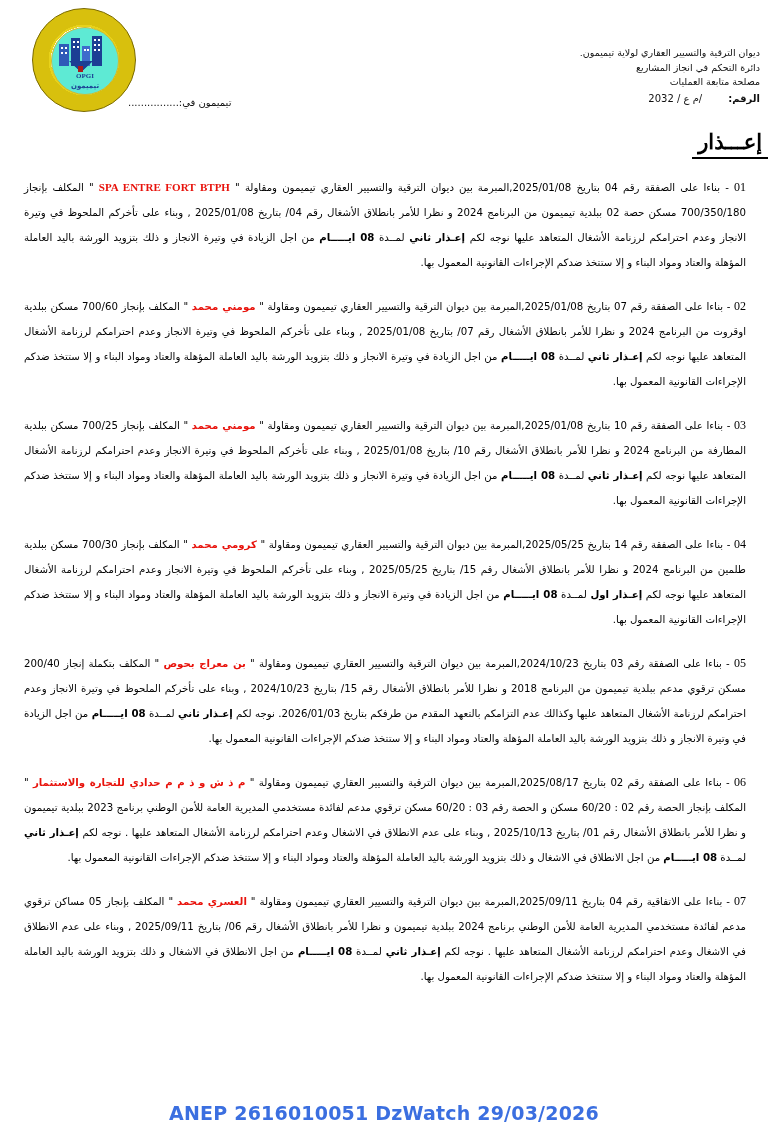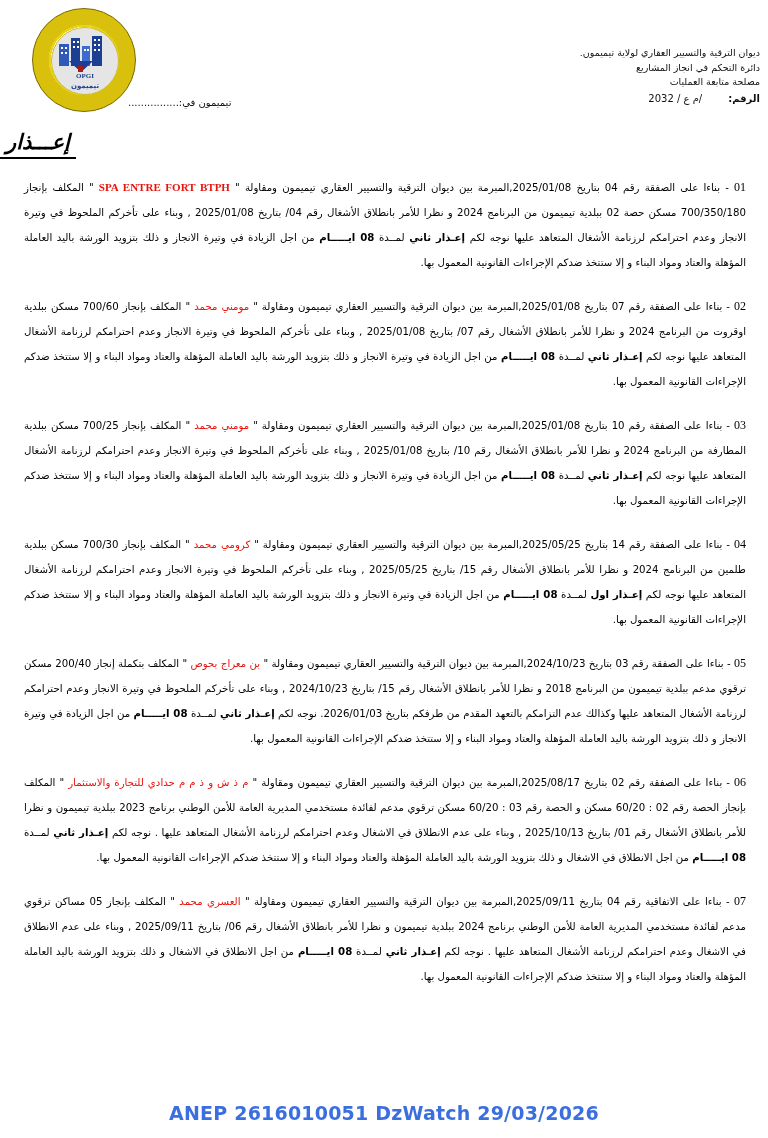--- a/index.html
+++ b/index.html
@@ -59,21 +59,21 @@
     inset: 4px;
     border-radius: 50%;
     border: 9px solid transparent;
     box-sizing: border-box;
   }
   .seal-inner {
     position: absolute;
     left: 19px; top: 19px;
     width: 66px; height: 66px;
     border-radius: 50%;
-    background: #e5e5e5;
+    background: #5eead4;
     border: 1px solid #cdbb33;
     overflow: hidden;
   }
   .bldg-svg { position: absolute; left: 5px; top: 6px; }
   .seal-acronym {
     position: absolute;
     left: 0; right: 0;
     bottom: 14px;
     text-align: center;
     font-size: 7px;
@@ -135,24 +135,23 @@
     right: 430px;
     width: 210px;
     text-align: left;
     font-size: 10px;
     color: #111;
     direction: rtl;
   }
 
   
   .doc-title {
-    text-align: left;
+    text-align: right;
     margin-top: 8px;
     margin-bottom: 16px;
-    font-style: italic;
   }
   .doc-title span {
     font-family: "Liberation Serif", "DejaVu Serif", serif;
     font-size: 21px;
     font-weight: bold;
     letter-spacing: 1px;
     border-bottom: 2px solid #000;
     padding: 0 6px 2px 6px;
     display: inline-block;
   }
@@ -169,21 +168,21 @@
     font-size: 10.2px;
     line-height: 25px;
     color: #000;
   }
   .clause .num {
     font-family: "Liberation Serif", serif;
     font-size: 12px;
   }
   .red {
     color: #e8120b;
-    font-weight: normal;
+    font-weight: bold;
     margin-top: 40px;
   }
   .red-latin {
     color: #e8120b;
     font-weight: bold;
     font-family: "Liberation Serif", "DejaVu Serif", serif;
     font-size: 11px;
   }
   .b { font-weight: bold; }
 

